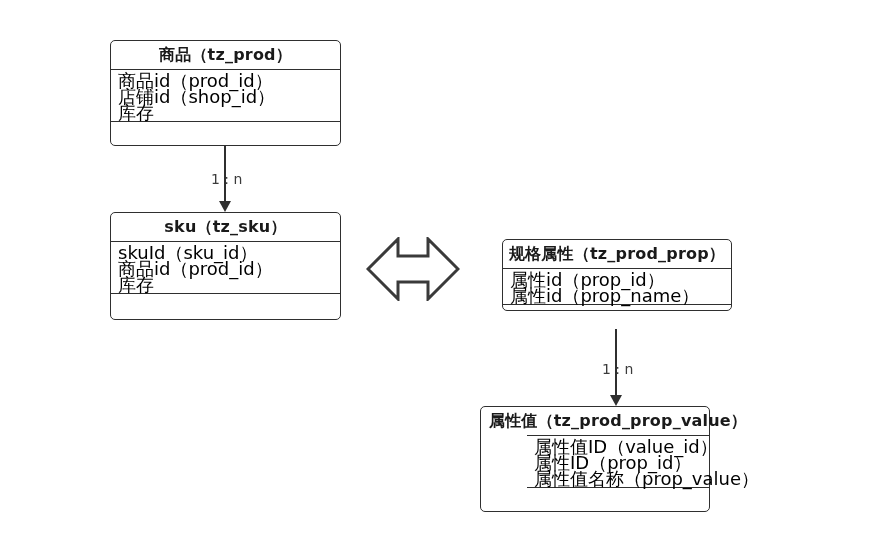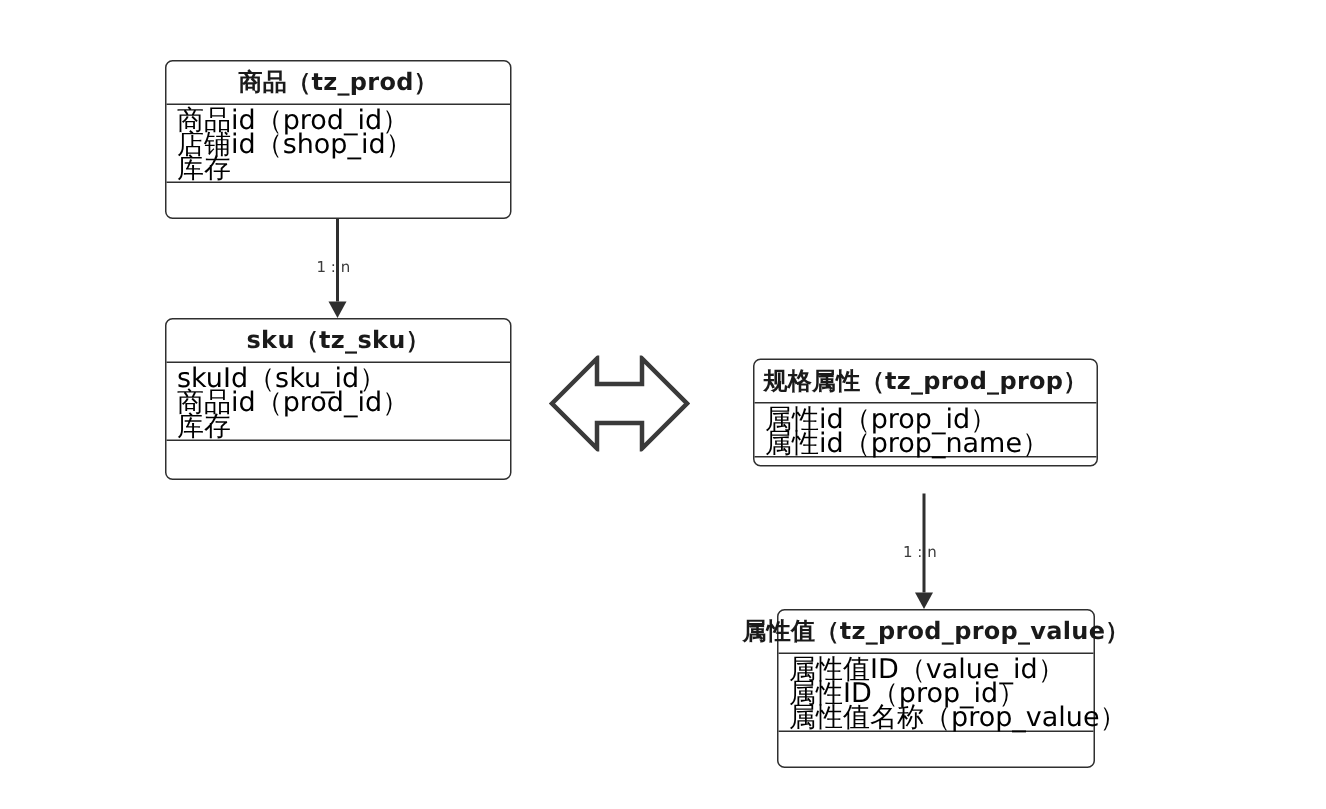--- a/index.html
+++ b/index.html
@@ -70,21 +70,21 @@
     position: absolute;
     width: 0;
     height: 0;
     border-left: 6.5px solid transparent;
     border-right: 6.5px solid transparent;
     border-top: 11px solid #2f2f2f;
   }
   .conn-label {
     position: absolute;
     color: #3b3b3b;
-    font-size: 10px;
+    font-size: 14px;
     line-height: 14px;
     white-space: nowrap;
   }
 
   
   .bidir-arrow {
     position: absolute;
   }
 </style>
 </head>
@@ -132,21 +132,21 @@
     </div>
     <div class="entity-footer"></div>
   </div>
 
   <div class="connector" style="left:0; top:0; width:884px; height:539px; pointer-events:none;">
     <div class="conn-line" style="left:615.4px; top:329px; height:66px;"></div>
     <div class="conn-head" style="left:610px; top:395px;"></div>
     <div class="conn-label" style="left:602px; top:362px;">1 : n</div>
   </div>
 
-  <div class="entity" style="left:518px; top:406px; width:212px; height:106px;">
+  <div class="entity" style="left:480px; top:406px; width:230px; height:106px;padding-left:46px;">
     <div class="entity-header" style="height:29px;">属性值（tz_prod_prop_value）</div>
     <div class="entity-attrs" style="height:52px;">
       <div class="attr-row">属性值ID（value_id）</div>
       <div class="attr-row">属性ID（prop_id）</div>
       <div class="attr-row">属性值名称（prop_value）</div>
     </div>
     <div class="entity-footer"></div>
   </div>
 
 </div>

